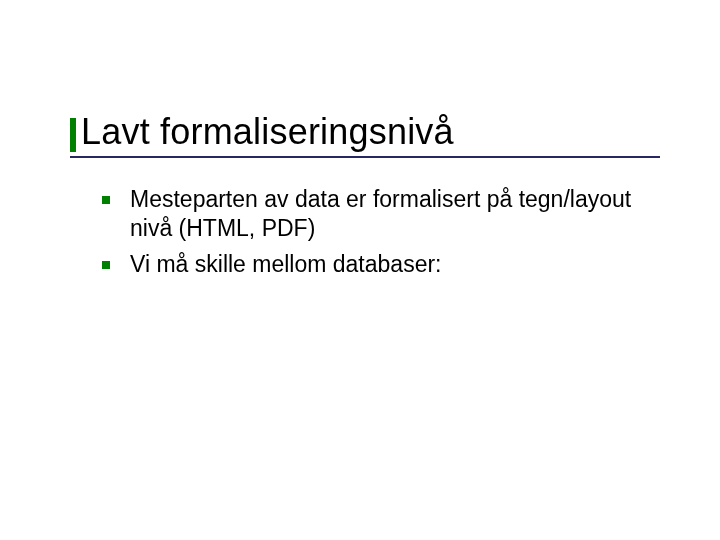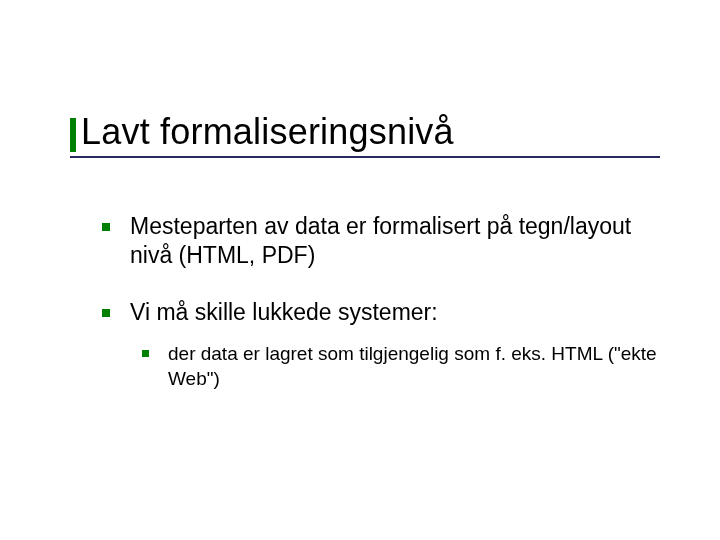--- a/index.html
+++ b/index.html
@@ -56,21 +56,20 @@
     margin: 0;
     padding: 0;
     list-style: none;
   }
   .lvl1 > li {
     position: relative;
     padding-left: 34px;
     font-size: 23px;
     line-height: 1.28;
     margin-bottom: 6px;
-    margin-top: 27px;
   }
   .lvl1 > li::before {
     content: "";
     position: absolute;
     left: 6px;
     top: 11px;
     width: 8px;
     height: 8px;
     background: #008000;
   }
@@ -104,22 +103,19 @@
     <div class="title">Lavt formaliseringsnivå</div>
   </div>
   <div class="underline"></div>
 
   <div class="body">
     <ul class="lvl1">
       <li>
         <span>Mesteparten av data er formalisert på tegn/layout nivå (HTML, PDF)</span>
       </li>
       <li>
-        <span>Vi må skille lukkede systemer:</span>
+        <span>Vi må skille mellom databaser:</span>
         <ul class="lvl2">
-          <li>
-            <span>der data er lagret som tilgjengelig som f. eks. HTML ("ekte Web")</span>
-          </li>
         </ul>
       </li>
     </ul>
   </div>
 </div>
 
 </body></html>

